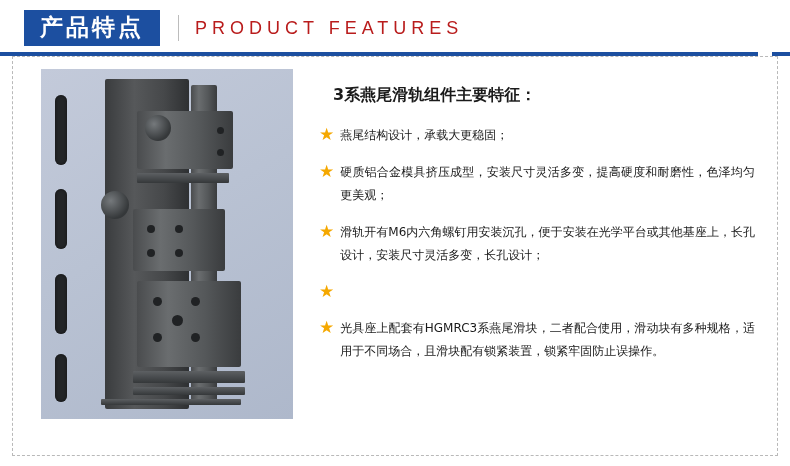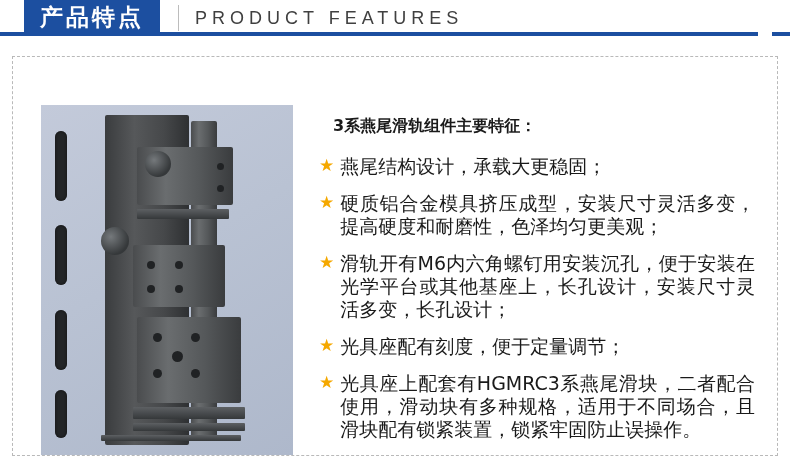--- a/index.html
+++ b/index.html
@@ -17,21 +17,21 @@
     position: relative;
     width: 790px;
     height: 466px;
     background: #ffffff;
     box-sizing: border-box;
   }
 
   
   .header {
     position: relative;
-    height: 36px;
+    height: 56px;
     background: #ffffff;
     display: flex;
     align-items: center;
   }
   .header-badge {
     background: #1c4fa0;
     color: #ffffff;
     font-size: 23px;
     font-weight: bold;
     letter-spacing: 3px;
@@ -40,21 +40,21 @@
     line-height: 1;
     font-family: "DejaVu Sans", sans-serif;
   }
   .header-divider {
     width: 1px;
     height: 26px;
     background: #bcbcbc;
     margin: 0 16px 0 18px;
   }
   .header-en {
-    color: #404040;
+    color: #b91c1c;
     font-size: 18px;
     letter-spacing: 5px;
     font-family: "Liberation Sans", sans-serif;
   }
   .header-rule {
     position: absolute;
     left: 0;
     right: 0;
     bottom: 0;
     height: 4px;
@@ -72,21 +72,21 @@
   
   .content {
     position: absolute;
     left: 12px;
     top: 56px;
     right: 12px;
     bottom: 10px;
     border: 1px dashed #b9b9b9;
     box-sizing: border-box;
     display: flex;
-    align-items: flex-end;
+    align-items: flex-start;
   }
 
   .photo-wrap {
     width: 252px;
     min-width: 252px;
     height: 350px;
     margin: 12px 0 0 28px;
     position: relative;
     background: #c9cfdc;
     overflow: hidden;
@@ -153,21 +153,21 @@
     margin-bottom: 14px;
   }
   .star {
     color: #f5a800;
     font-size: 17px;
     line-height: 22px;
     margin-right: 6px;
     flex: 0 0 auto;
   }
   .feature-text {
-    font-size: 19px;
+    font-size: 12px;
     line-height: 23px;
     color: #1a1a1a;
     font-family: "DejaVu Sans", sans-serif;
     text-align: justify;
   }
 </style>
 </head>
 <body>
 
 <div class="page">
@@ -233,21 +233,20 @@
         <span class="feature-text">硬质铝合金模具挤压成型，安装尺寸灵活多变，提高硬度和耐磨性，色泽均匀更美观；</span>
       </div>
 
       <div class="feature">
         <span class="star">★</span>
         <span class="feature-text">滑轨开有M6内六角螺钉用安装沉孔，便于安装在光学平台或其他基座上，长孔设计，安装尺寸灵活多变，长孔设计；</span>
       </div>
 
       <div class="feature">
         <span class="star">★</span>
-        <span class="feature-text">光具座配有刻度，便于定量调节；</span>
       </div>
 
       <div class="feature">
         <span class="star">★</span>
         <span class="feature-text">光具座上配套有HGMRC3系燕尾滑块，二者配合使用，滑动块有多种规格，适用于不同场合，且滑块配有锁紧装置，锁紧牢固防止误操作。</span>
       </div>
     </div>
 
   </div>
 </div>

